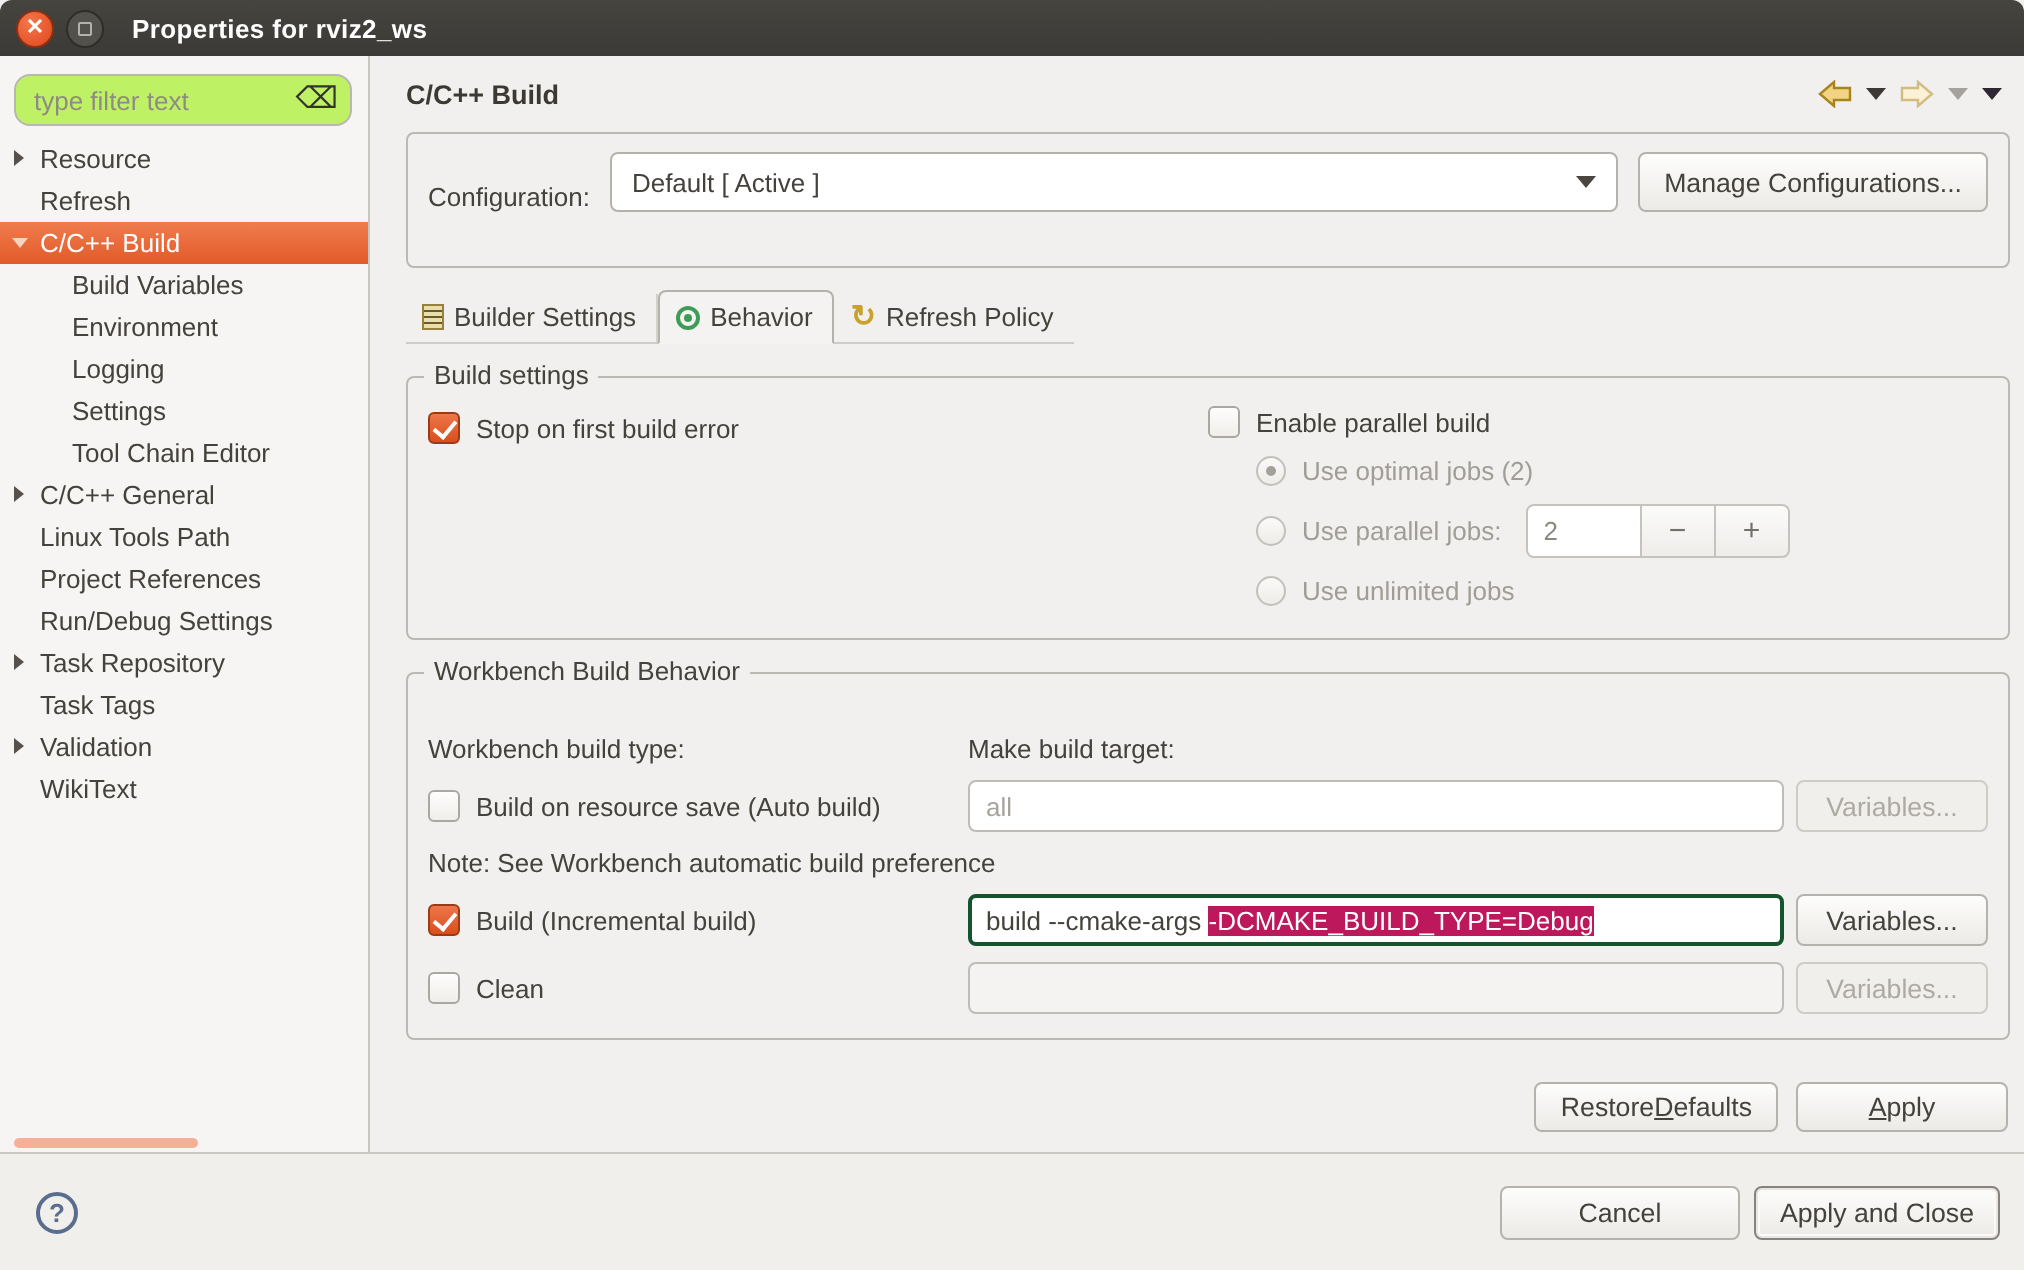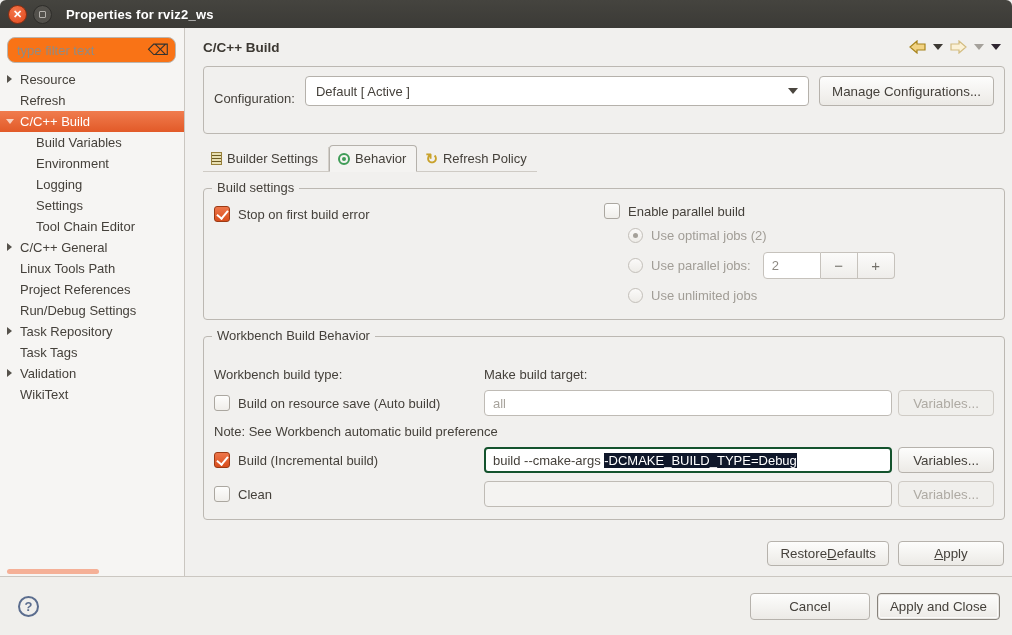--- a/index.html
+++ b/index.html
@@ -16,21 +16,21 @@
   .tb-max { background:#53514c; border:1px solid #2e2d2a; }
   .tb-max .sq { width:7px; height:7px; border:1.5px solid #b4b1ac; border-radius:1px; }
   .tb-title { color:#ffffff; font-weight:bold; margin-left:8px; letter-spacing:.2px; }
 
   
   .body { flex:1 1 auto; display:flex; min-height:0; }
 
   
   .sidebar { width:185px; flex:0 0 185px; background:#f6f5f3; border-right:1px solid #cac6c0; position:relative; }
   .filter-wrap { position:relative; margin:9px 8px 6px 7px; }
-  .filter-input { width:100%; height:26px; border:1px solid #bab6b0; border-radius:8px; background:#f97316;
+  .filter-input { width:100%; height:26px; border:1px solid #bab6b0; border-radius:8px; background:#bef264;
                   padding:0 26px 0 9px; font:13px "Liberation Sans", sans-serif; color:#45413b; outline:none; }
   .filter-input::placeholder { color:#8f8b84; }
   .filter-clear { position:absolute; right:7px; top:4px; font-size:15px; color:#343330; cursor:pointer; line-height:18px; }
   .tree { margin-top:6px; }
   .trow { height:21px; display:flex; align-items:center; padding-left:20px; position:relative; cursor:pointer; white-space:nowrap; }
   .trow.child { padding-left:36px; }
   .trow .exp { position:absolute; left:7px; top:6px; width:0; height:0; }
   .trow .exp.closed { border-left:5px solid #56524b; border-top:4px solid transparent; border-bottom:4px solid transparent; }
   .trow.sel { background:linear-gradient(#f07c4e,#e25a28); color:#ffffff; }
   .trow.sel .exp.open { border-top:5px solid #f8d3c2; border-left:4px solid transparent; border-right:4px solid transparent; top:8px; left:6px; }
@@ -48,21 +48,21 @@
          display:inline-flex; align-items:center; justify-content:center; padding:0 12px; color:#45413b; cursor:pointer; white-space:nowrap; }
   .btn.small { height:25px; }
   .btn.disabled { background:#f0efec; border-color:#cfcbc5; color:#aeaaa3; cursor:default; }
   .btn.default-btn { border:1px solid #87827b; box-shadow:0 0 0 1px #e8e6e2 inset, 0 0 0 2px #fbfaf9 inset; }
   u { text-decoration:underline; }
 
   .field { height:26px; background:#fff; border:1px solid #bfbbb5; border-radius:4px; display:flex; align-items:center; padding:0 8px; white-space:pre; overflow:hidden; }
   .field.disabled { background:#f4f3f1; color:#a7a39c; }
   .field .ghost { color:#a7a39c; }
   .field.focused { border:2px solid #14532d; padding:0 7px; }
-  .sel-text { background:#0f172a; color:#fff; }
+  .sel-text { background:#be185d; color:#fff; }
 
   .cb { width:16px; height:16px; border-radius:3px; flex:0 0 16px; position:relative; cursor:pointer; }
   .cb.off { background:linear-gradient(#fdfdfc,#f0eeea); border:1px solid #aba7a0; }
   .cb.on { background:linear-gradient(#ee764a,#d94e1d); border:1px solid #9c3a14; }
   .cb.on::after { content:""; position:absolute; left:4px; top:1px; width:5px; height:9px;
                   border:solid #fff; border-width:0 2.2px 2.2px 0; transform:rotate(40deg); }
   .cb-row { display:flex; align-items:center; gap:8px; }
 
   .radio { width:15px; height:15px; border-radius:50%; border:1px solid #c3bfb9; background:linear-gradient(#fbfaf9,#eeece8); flex:0 0 15px; position:relative; }
   .radio.dot::after { content:""; position:absolute; left:4px; top:4px; width:5px; height:5px; border-radius:50%; background:#a5a19a; }

